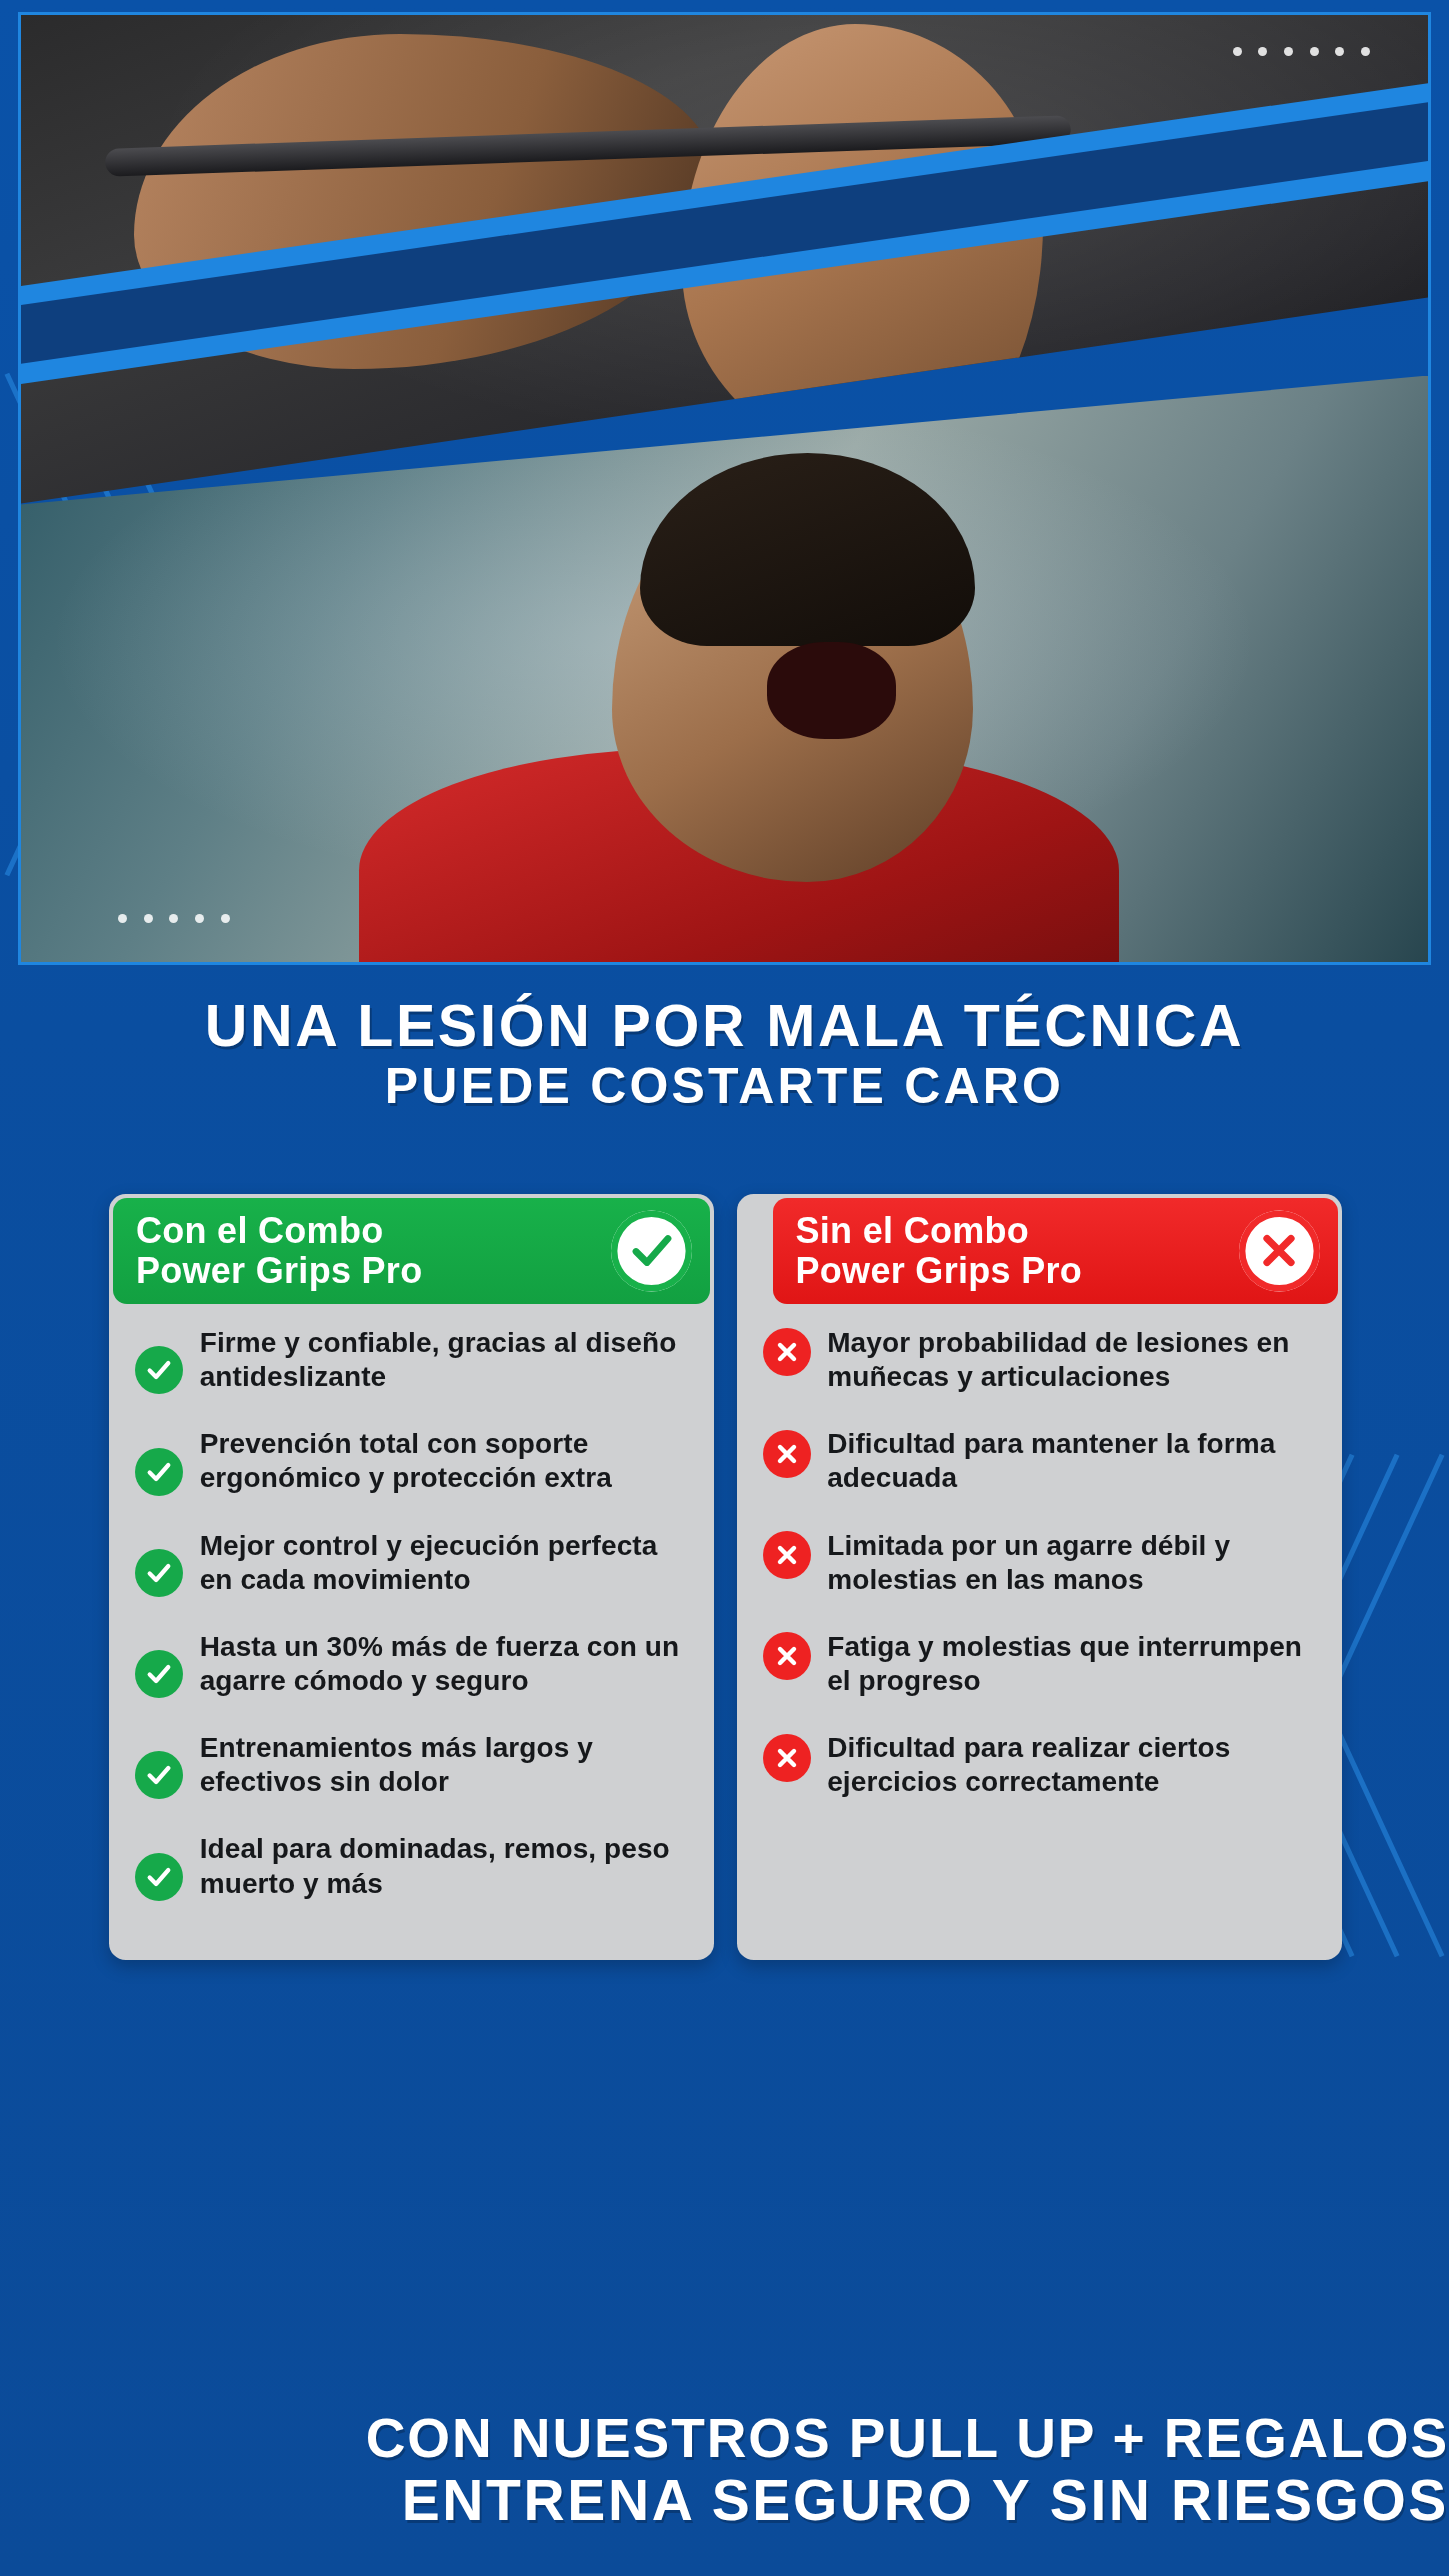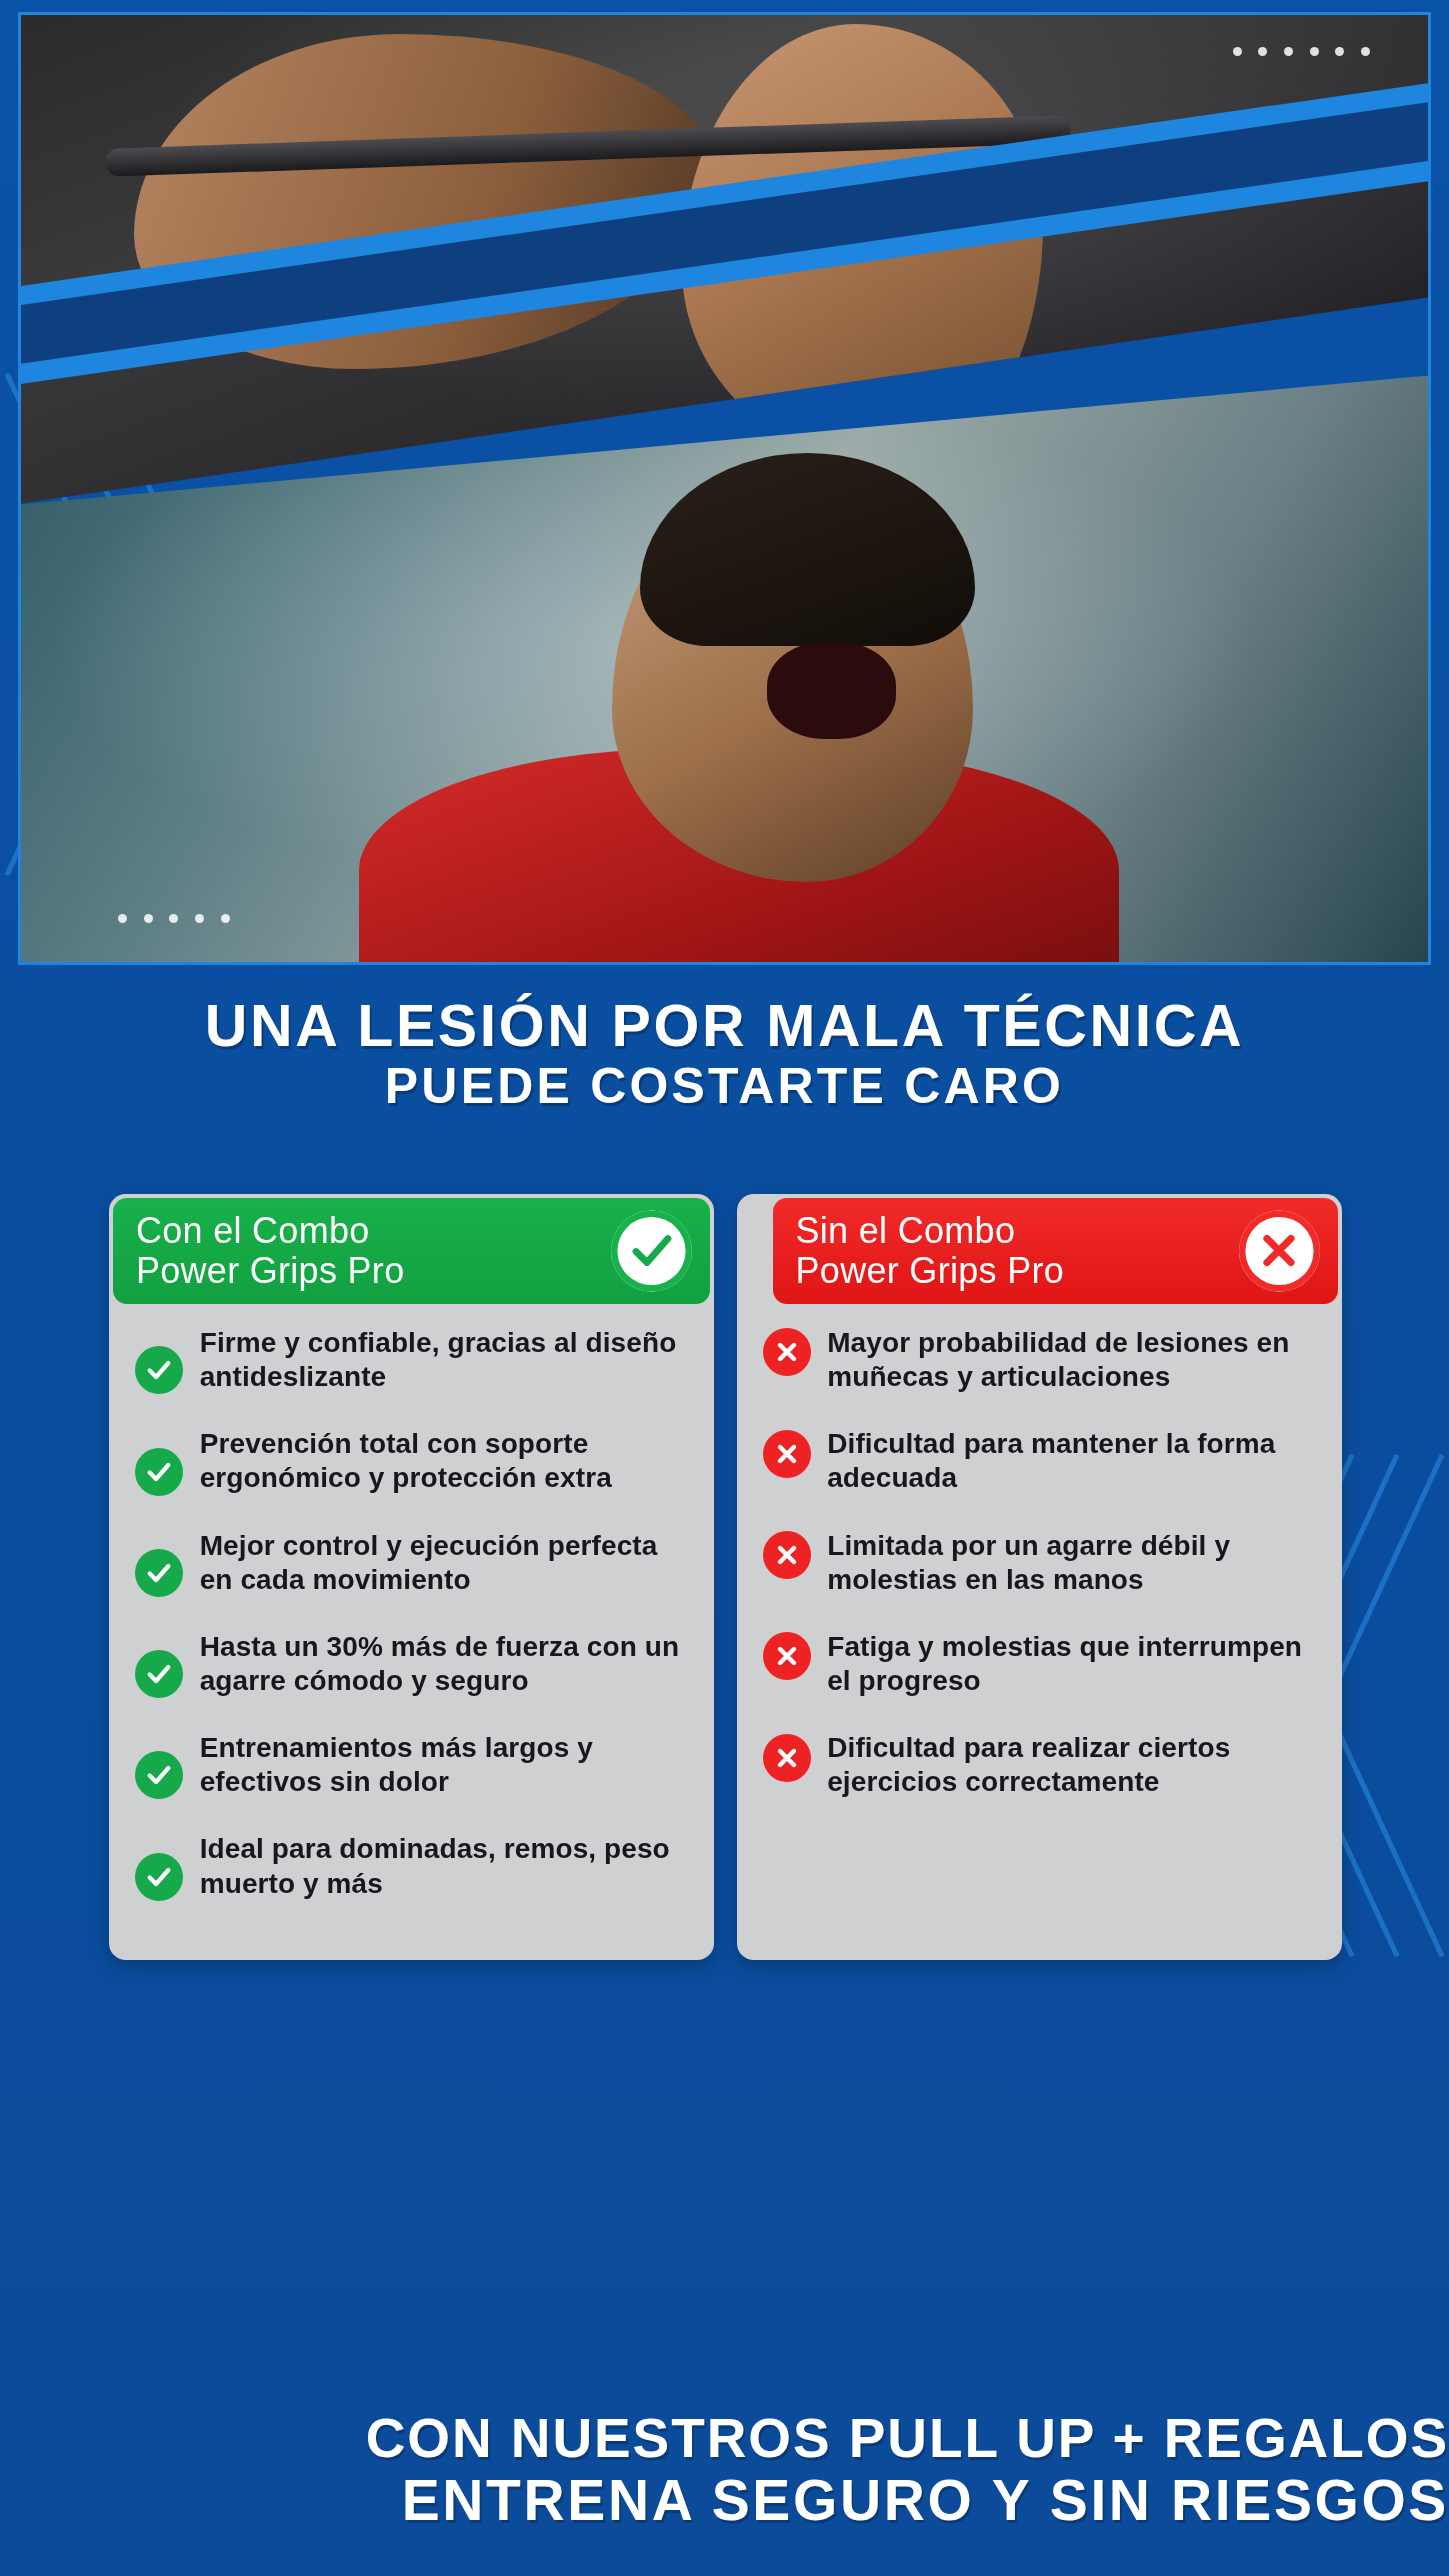--- a/index.html
+++ b/index.html
@@ -190,21 +190,21 @@
     margin: 3.9px 3.9px 0 3.9px;
     display: flex;
     align-items: center;
     padding-left: 23px;
   }
   .card-head.pro { background: linear-gradient(180deg,#18b14a,#12a041); }
   .card-head.con { background: linear-gradient(180deg,#f12a2a,#e01515); margin-left: 36px; }
   .card-head h2 {
     color: #fff;
     font-size: 36px;
-    font-weight: 400;
+    font-weight: 700;
     line-height: 1.12;
     letter-spacing: 0.3px;
     max-width: 451px;
   }
   .head-badge {
     position: absolute;
     right: 18px;
     top: 50%;
     transform: translateY(-50%);
     width: 81px; height: 81px;

